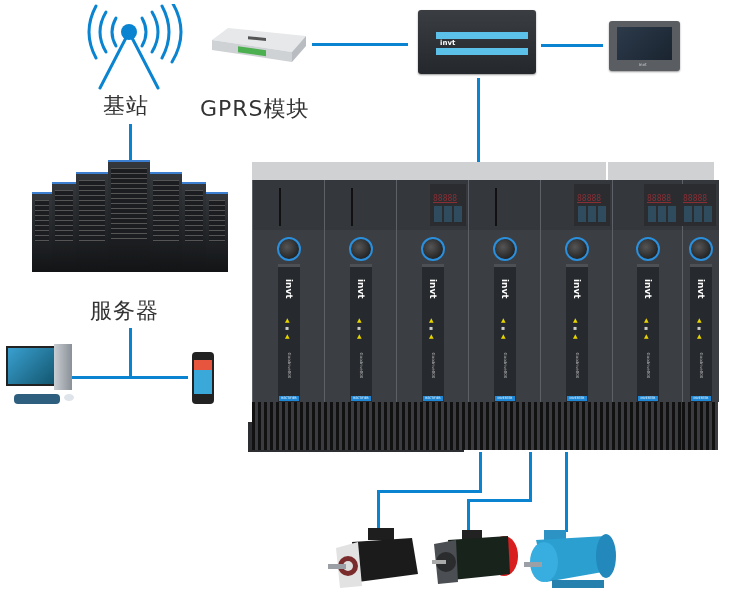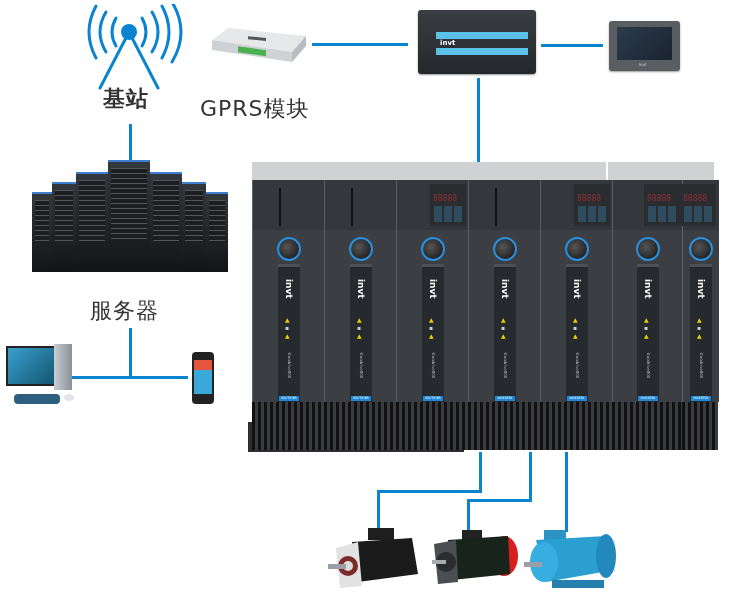--- a/index.html
+++ b/index.html
@@ -22,21 +22,21 @@
   .plate{position:absolute;background:#cfd1d3;}
   .drive{position:absolute;top:20px;height:222px;background:#3b3f44;border-left:1px solid #5d6167;}
   .drive .top{position:absolute;left:0;right:0;top:0;height:50px;background:#34383d;}
   .drive .knob{position:absolute;top:57px;width:20px;height:20px;border-radius:50%;background:radial-gradient(circle at 40% 40%,#555,#111);border:2px solid #2a8fdc;}
   .drive .panel{position:absolute;top:84px;width:22px;height:136px;background:#26292d;border-top:3px solid #4d5156;}
   .drive .logo{position:absolute;top:16px;left:2px;width:18px;font-size:9px;font-weight:bold;color:#fff;transform:rotate(90deg);text-align:center;}
   .drive .warn{position:absolute;left:7px;width:7px;height:6px;font-size:6px;color:#e8d400;line-height:6px;}
   .drive .model{position:absolute;top:96px;left:-6px;width:34px;font-size:4px;color:#bbb;transform:rotate(90deg);text-align:center;}
   .drive .tag{position:absolute;bottom:2px;left:1px;right:1px;height:5px;background:#1e88d6;font-size:3px;color:#fff;text-align:center;line-height:5px;}
   .drive .display{position:absolute;top:4px;right:3px;width:36px;height:42px;background:#2a2c30;}
-  .drive .display .seg{position:absolute;left:3px;top:10px;font-size:8px;color:#8a2f35;font-family:"DejaVu Sans Mono",monospace;}
+  .drive .display .seg{position:absolute;left:3px;top:10px;font-size:8px;color:#8a2f35;font-family:"DejaVu Sans Mono",monospace;text-decoration:underline;}
   .drive .display .keys{position:absolute;left:4px;top:22px;width:28px;height:16px;background:repeating-linear-gradient(90deg,#2f4b5e 0 8px,#2a2c30 8px 10px);}
   .drive .slot{position:absolute;top:8px;width:2px;height:38px;background:#111;}
   .term{position:absolute;top:242px;height:48px;background:repeating-linear-gradient(90deg,#111 0 3px,#3a3c3f 3px 6px);}
   
   .servers{position:absolute;left:32px;top:160px;width:196px;height:112px;}
   .srv{position:absolute;bottom:0;background:linear-gradient(#34373b,#121416);border-top:2px solid #3c7fd0;}
   .srv::after{content:"";position:absolute;left:3px;right:3px;top:6px;bottom:30px;background:repeating-linear-gradient(#555 0 1px,#1b1d20 1px 5px);}
   
   .pc-monitor{position:absolute;left:6px;top:346px;width:46px;height:36px;background:linear-gradient(135deg,#3aa0d0,#12566f);border:2px solid #222;}
   .pc-tower{position:absolute;left:54px;top:344px;width:18px;height:46px;background:linear-gradient(90deg,#c9ced3,#8a9097);}
@@ -74,21 +74,21 @@
     <path d="M30 14 Q22 28 30 42"></path>
     <path d="M56 14 Q64 28 56 42"></path>
     <path d="M20 8 Q8 28 20 48"></path>
     <path d="M66 8 Q78 28 66 48"></path>
     <path d="M10 2 Q-4 28 10 54"></path>
     <path d="M76 2 Q90 28 76 54"></path>
     <path d="M86 -2 Q104 28 86 58"></path>
   </g>
   <circle cx="43" cy="28" r="8" fill="#0a84d0"></circle>
 </svg>
-<div class="label" style="left:103px;top:84px;font-weight:bold;">基站</div>
+<div class="label" style="left:103px;top:91px;">基站</div>
 
 <svg class="gprs" viewBox="0 0 100 38">
   <polygon points="4,14 20,2 98,10 84,26" fill="#e6e8ea"></polygon>
   <polygon points="4,14 84,26 84,36 4,24" fill="#cfd2d5"></polygon>
   <polygon points="84,26 98,10 98,20 84,36" fill="#b9bdc1"></polygon>
   <rect x="30" y="16" width="28" height="6" fill="#4caf50" transform="skewY(8)"></rect>
   <rect x="40" y="6" width="18" height="3" fill="#555" transform="skewY(6)"></rect>
 </svg>
 <div class="label" style="left:200px;top:94px;">GPRS模块</div>
 

